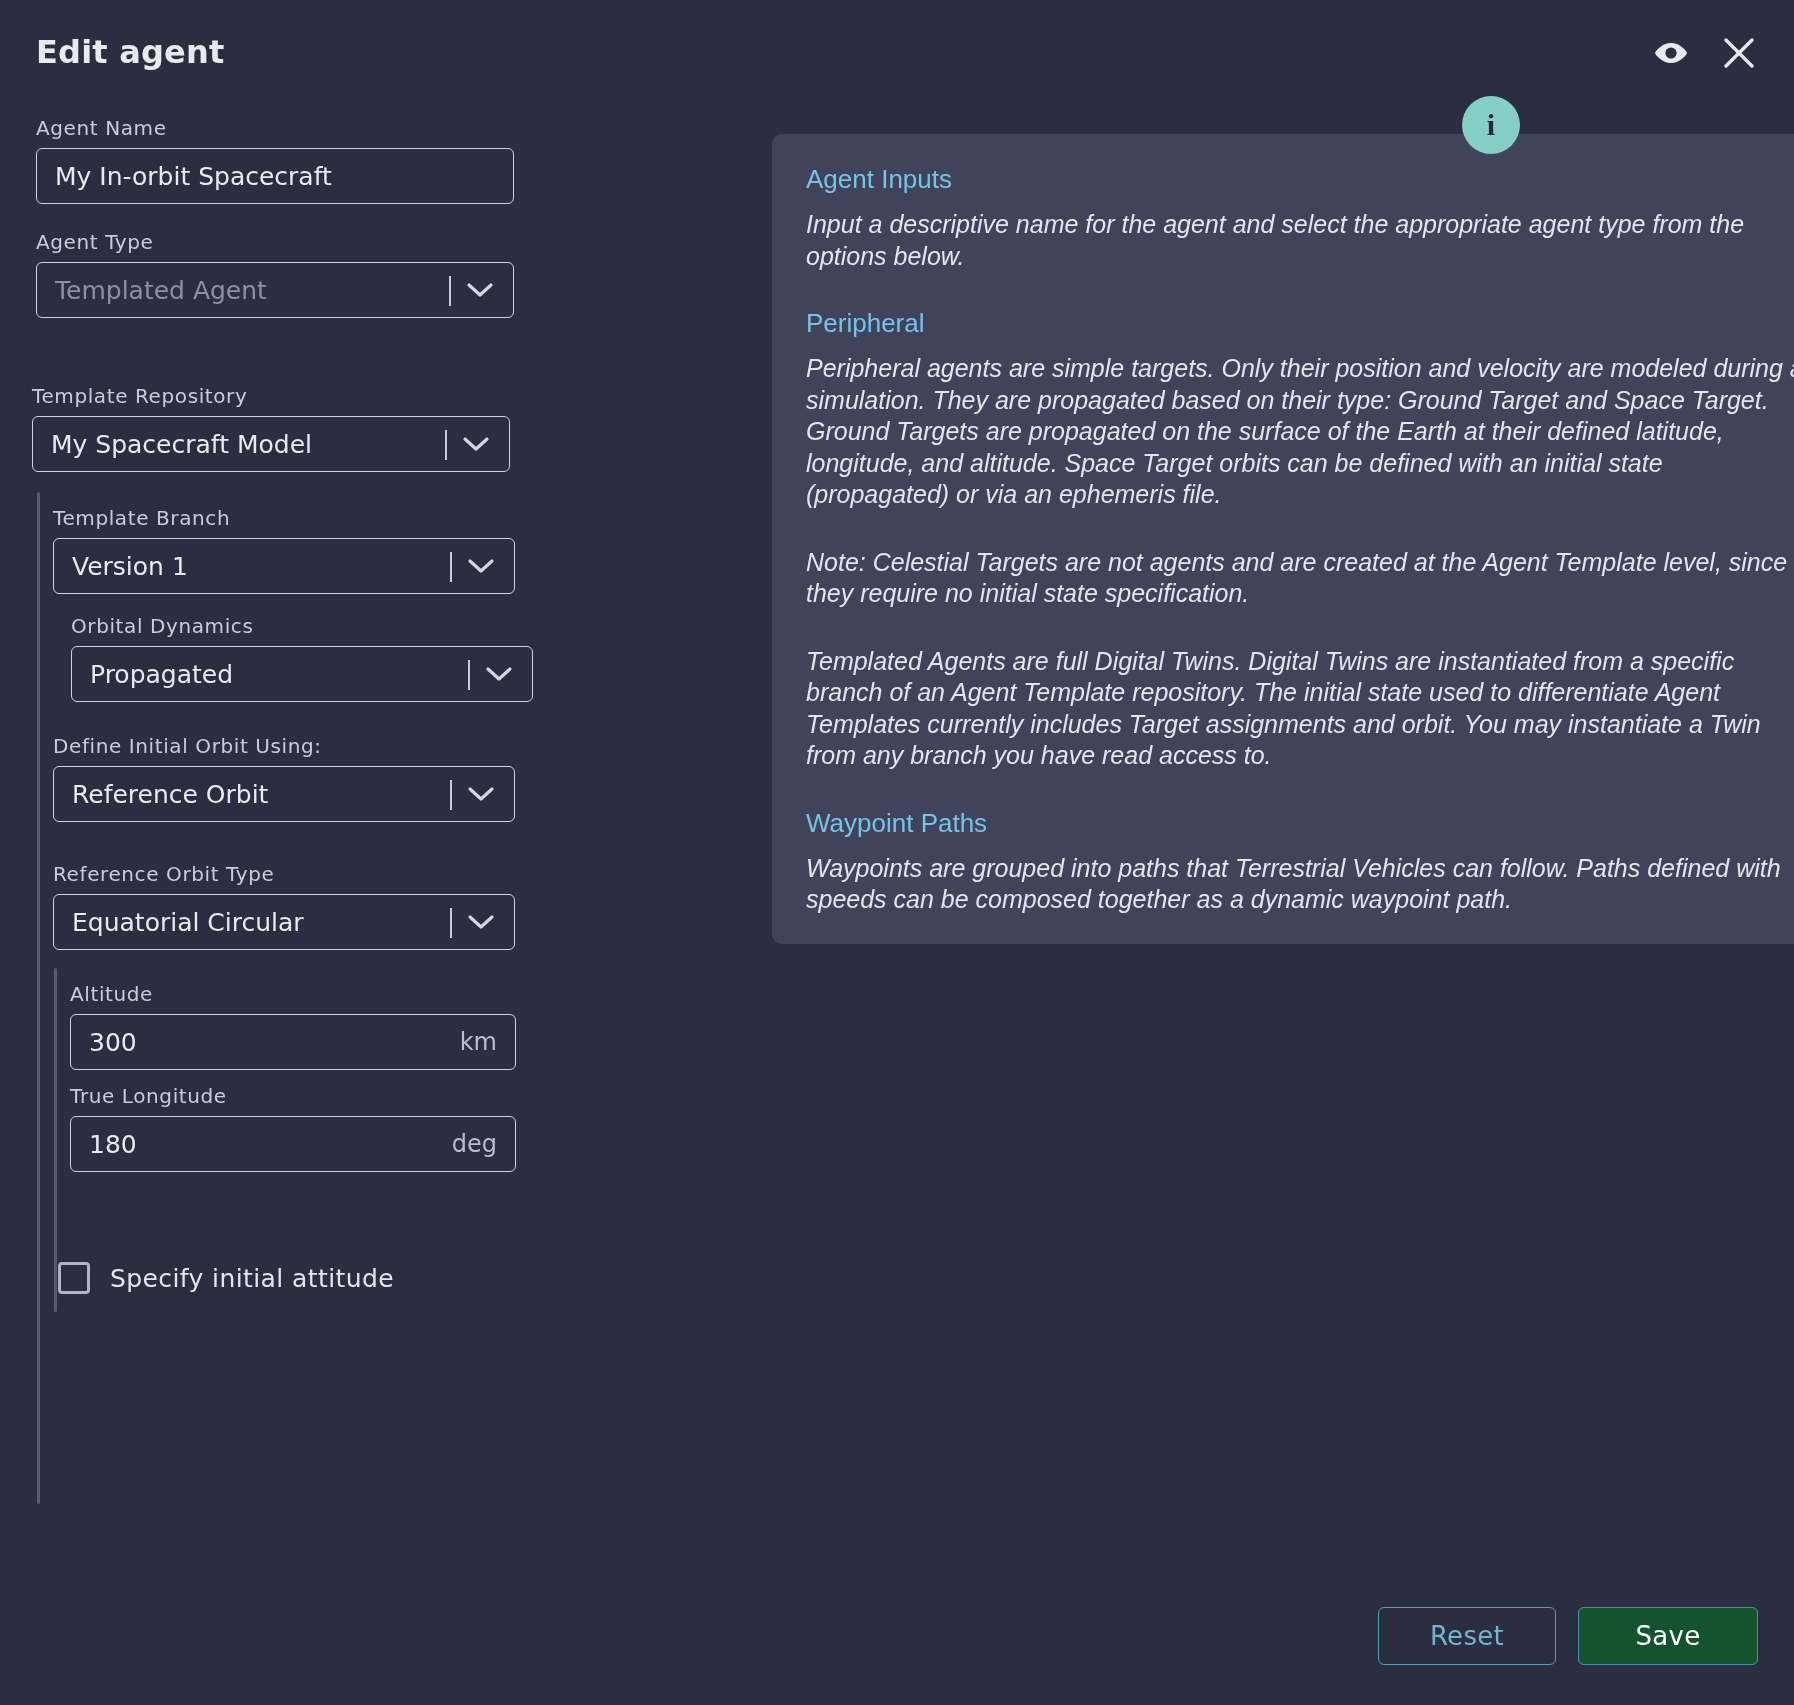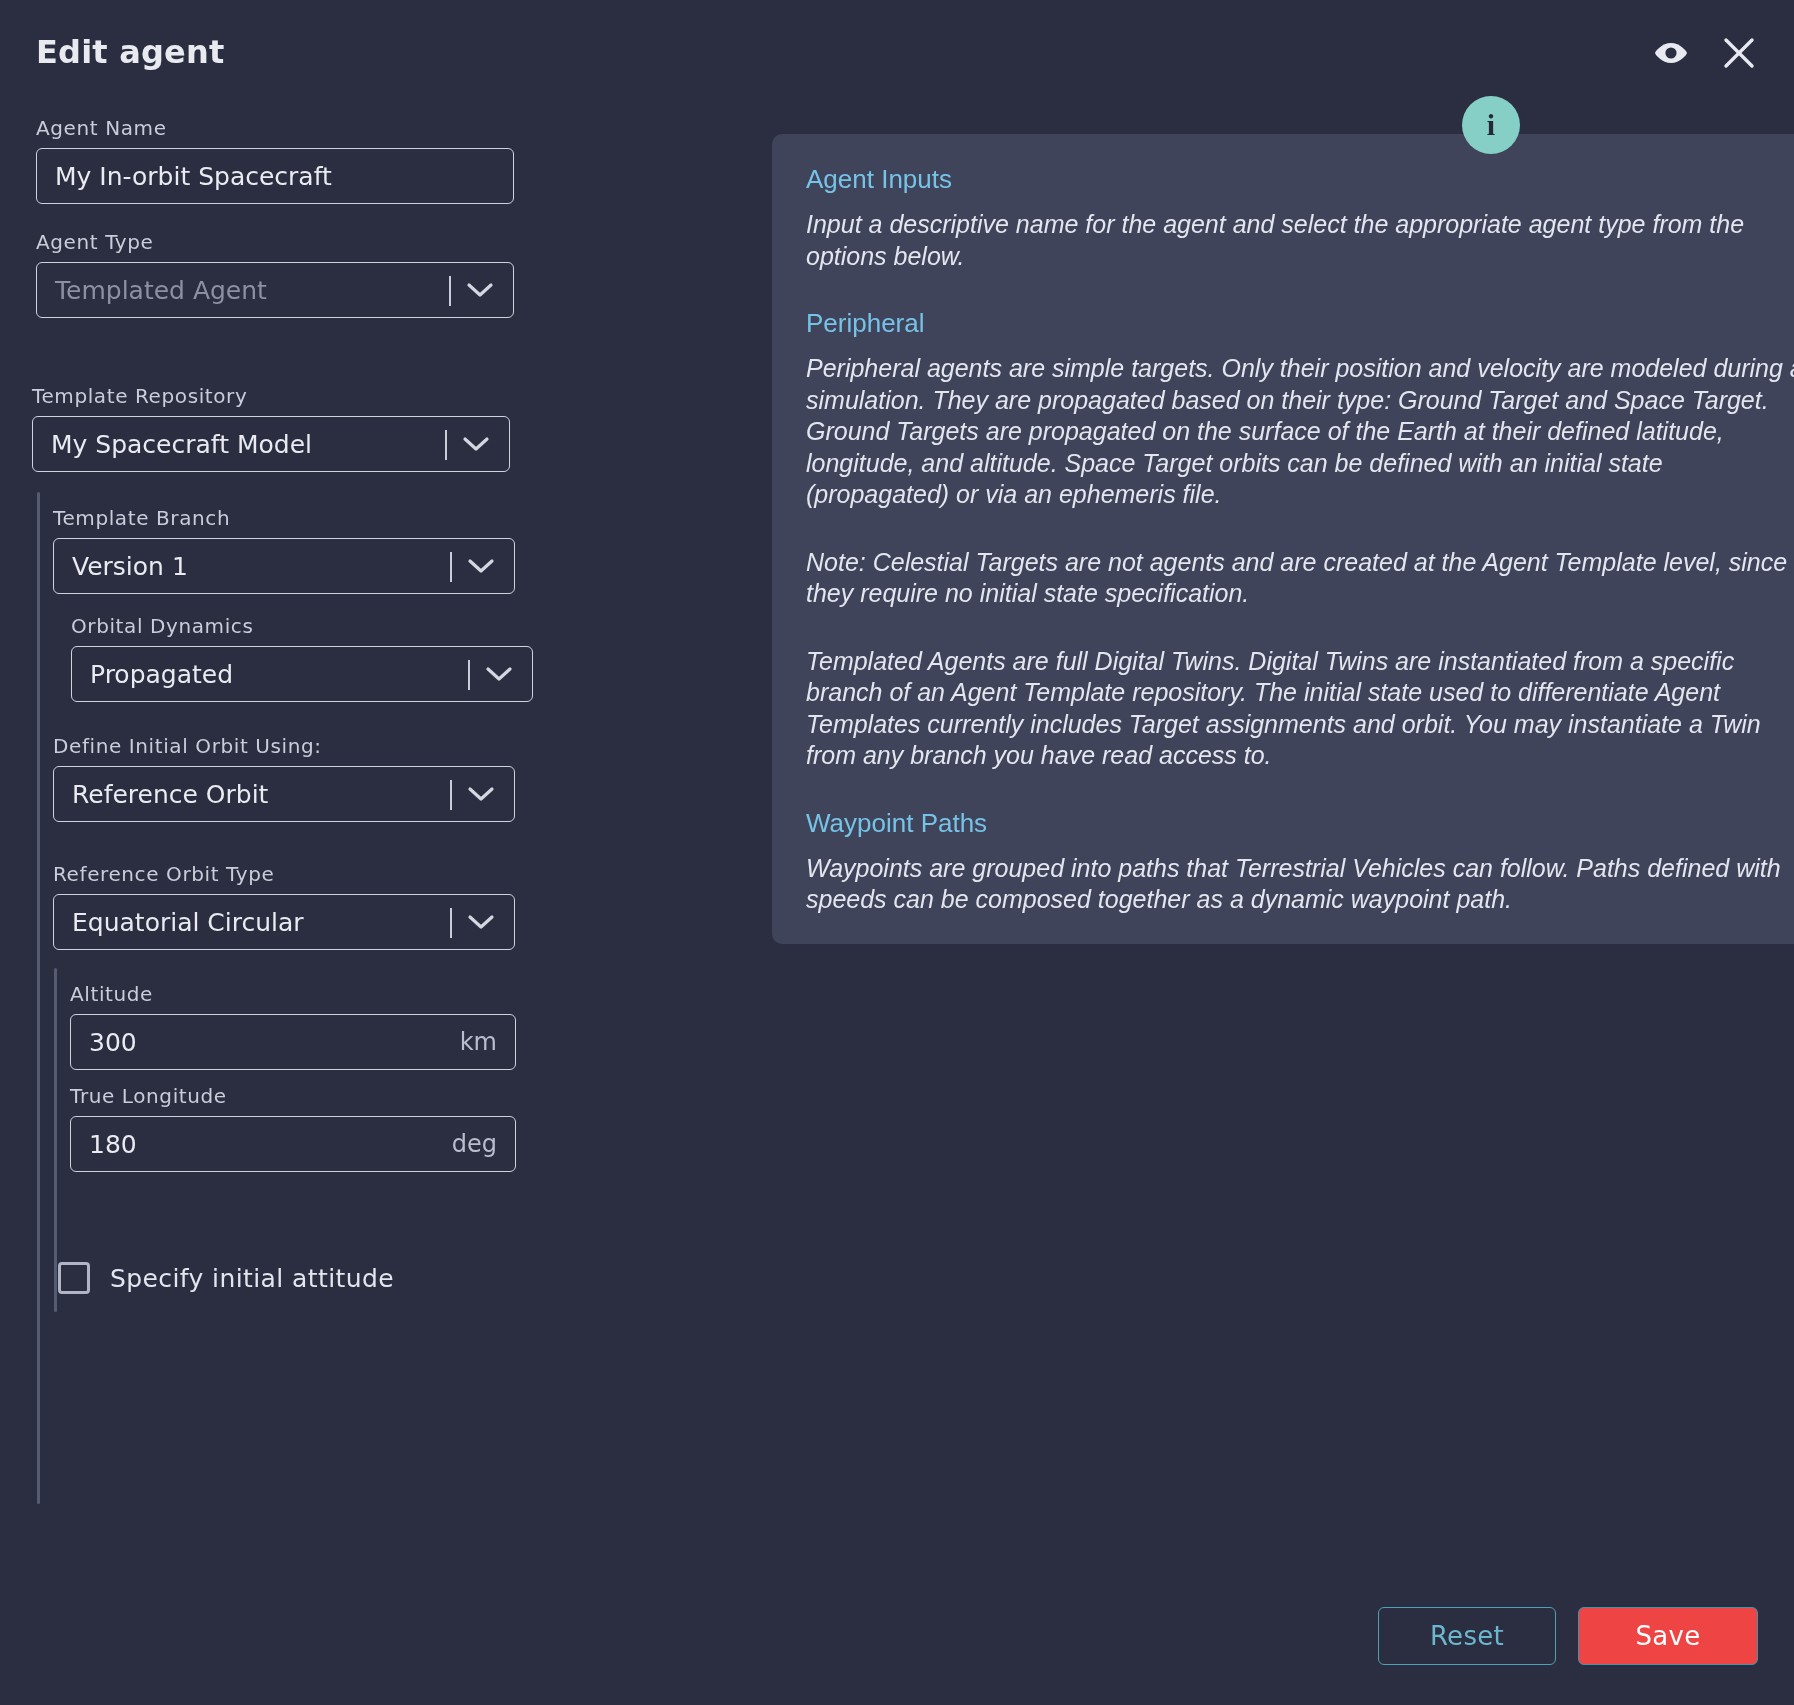--- a/index.html
+++ b/index.html
@@ -207,21 +207,21 @@
     cursor: pointer;
     letter-spacing: 0.3px;
   }
   .btn-reset {
     border: 1.6px solid #4f9fb8;
     background: transparent;
     color: #6cb6ce;
   }
   .btn-save {
     border: 1.6px solid #4193b0;
-    background: #ef4444;
+    background: #14532d;
     color: #ffffff;
     min-width: 180px;
   }
 </style>
 </head>
 <body>
 
 <div id="root">
 
   <div class="dlg-title">Edit agent</div>

